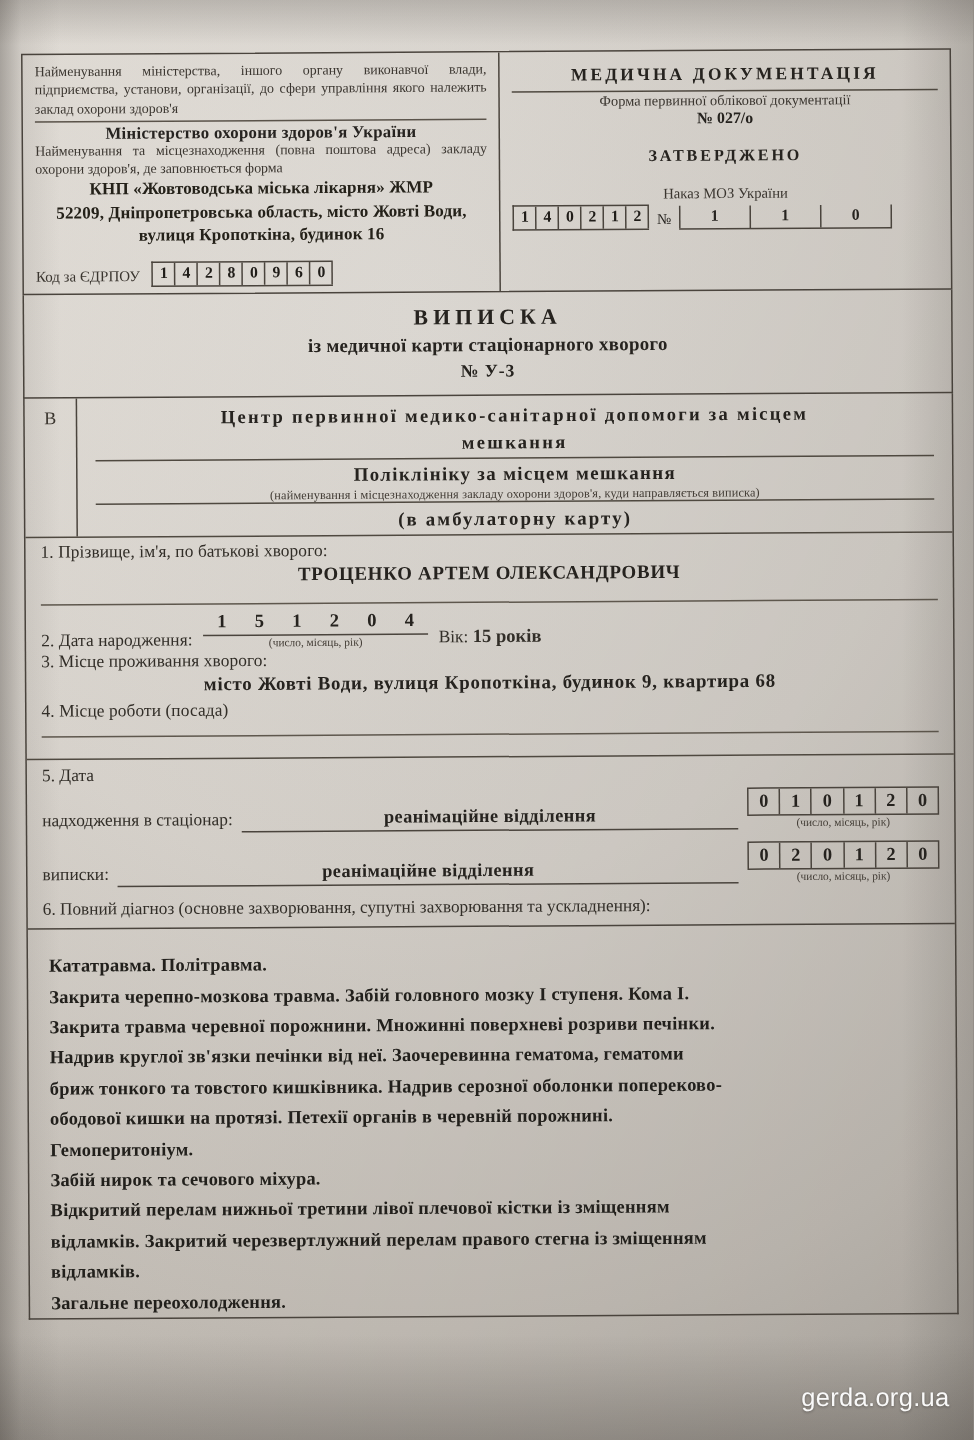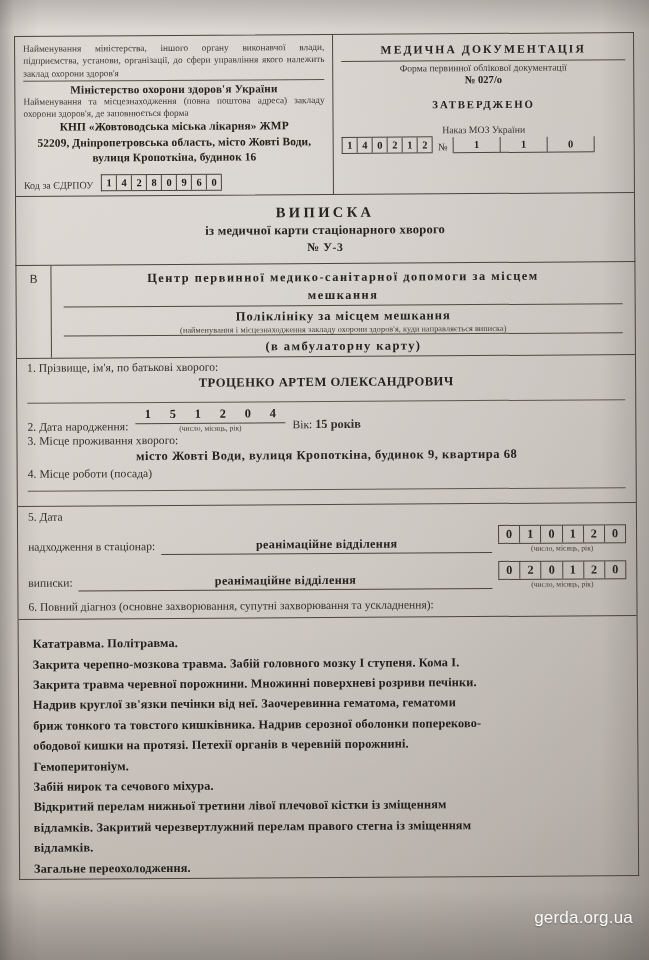--- a/index.html
+++ b/index.html
@@ -320,21 +320,21 @@
     line-height: 1.66;
     letter-spacing: 0.15px;
     color: #22201c;
   }
   #diagnosis p { margin: 0; }
 
   
   #watermark {
     position: absolute;
     right: 16px;
-    bottom: 32px;
+    bottom: 18px;
     font-family: "Liberation Sans", "DejaVu Sans", sans-serif;
     font-size: 17px;
     color: #ffffff;
     letter-spacing: 0.2px;
     text-shadow: 0 1px 2px rgba(0,0,0,0.35);
     opacity: 0.95;
   }
 </style>
 </head>
 <body>

